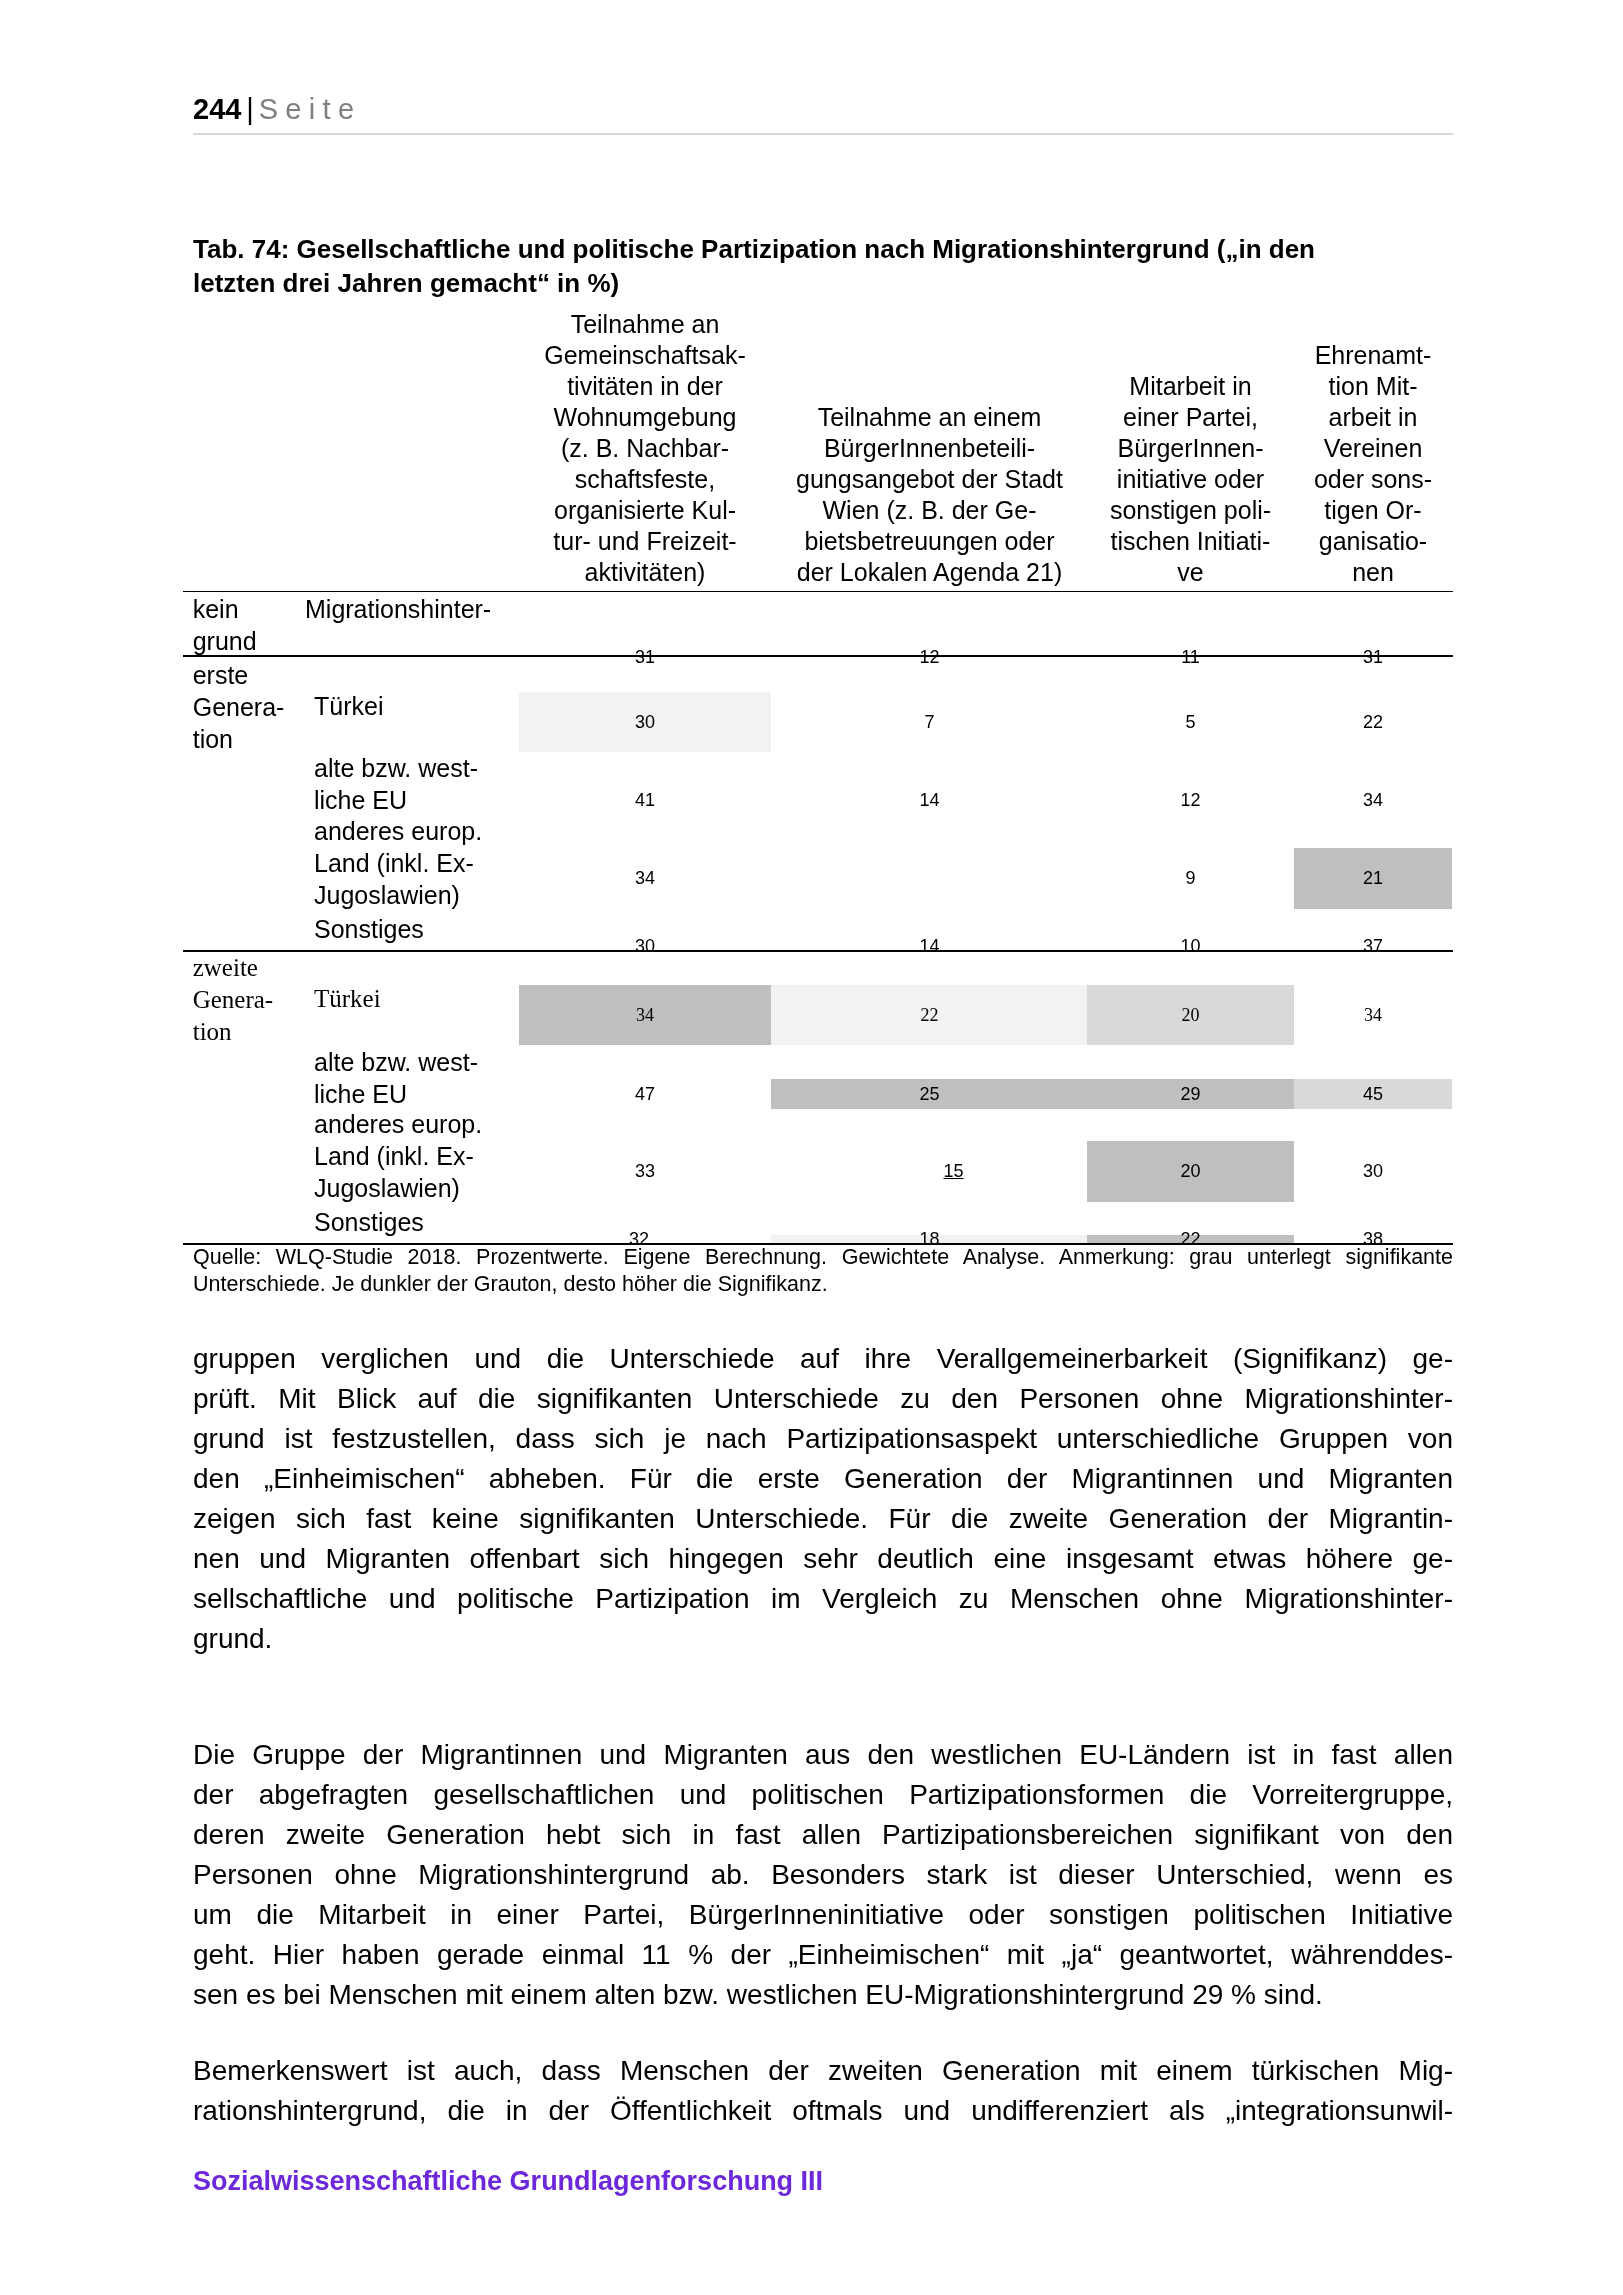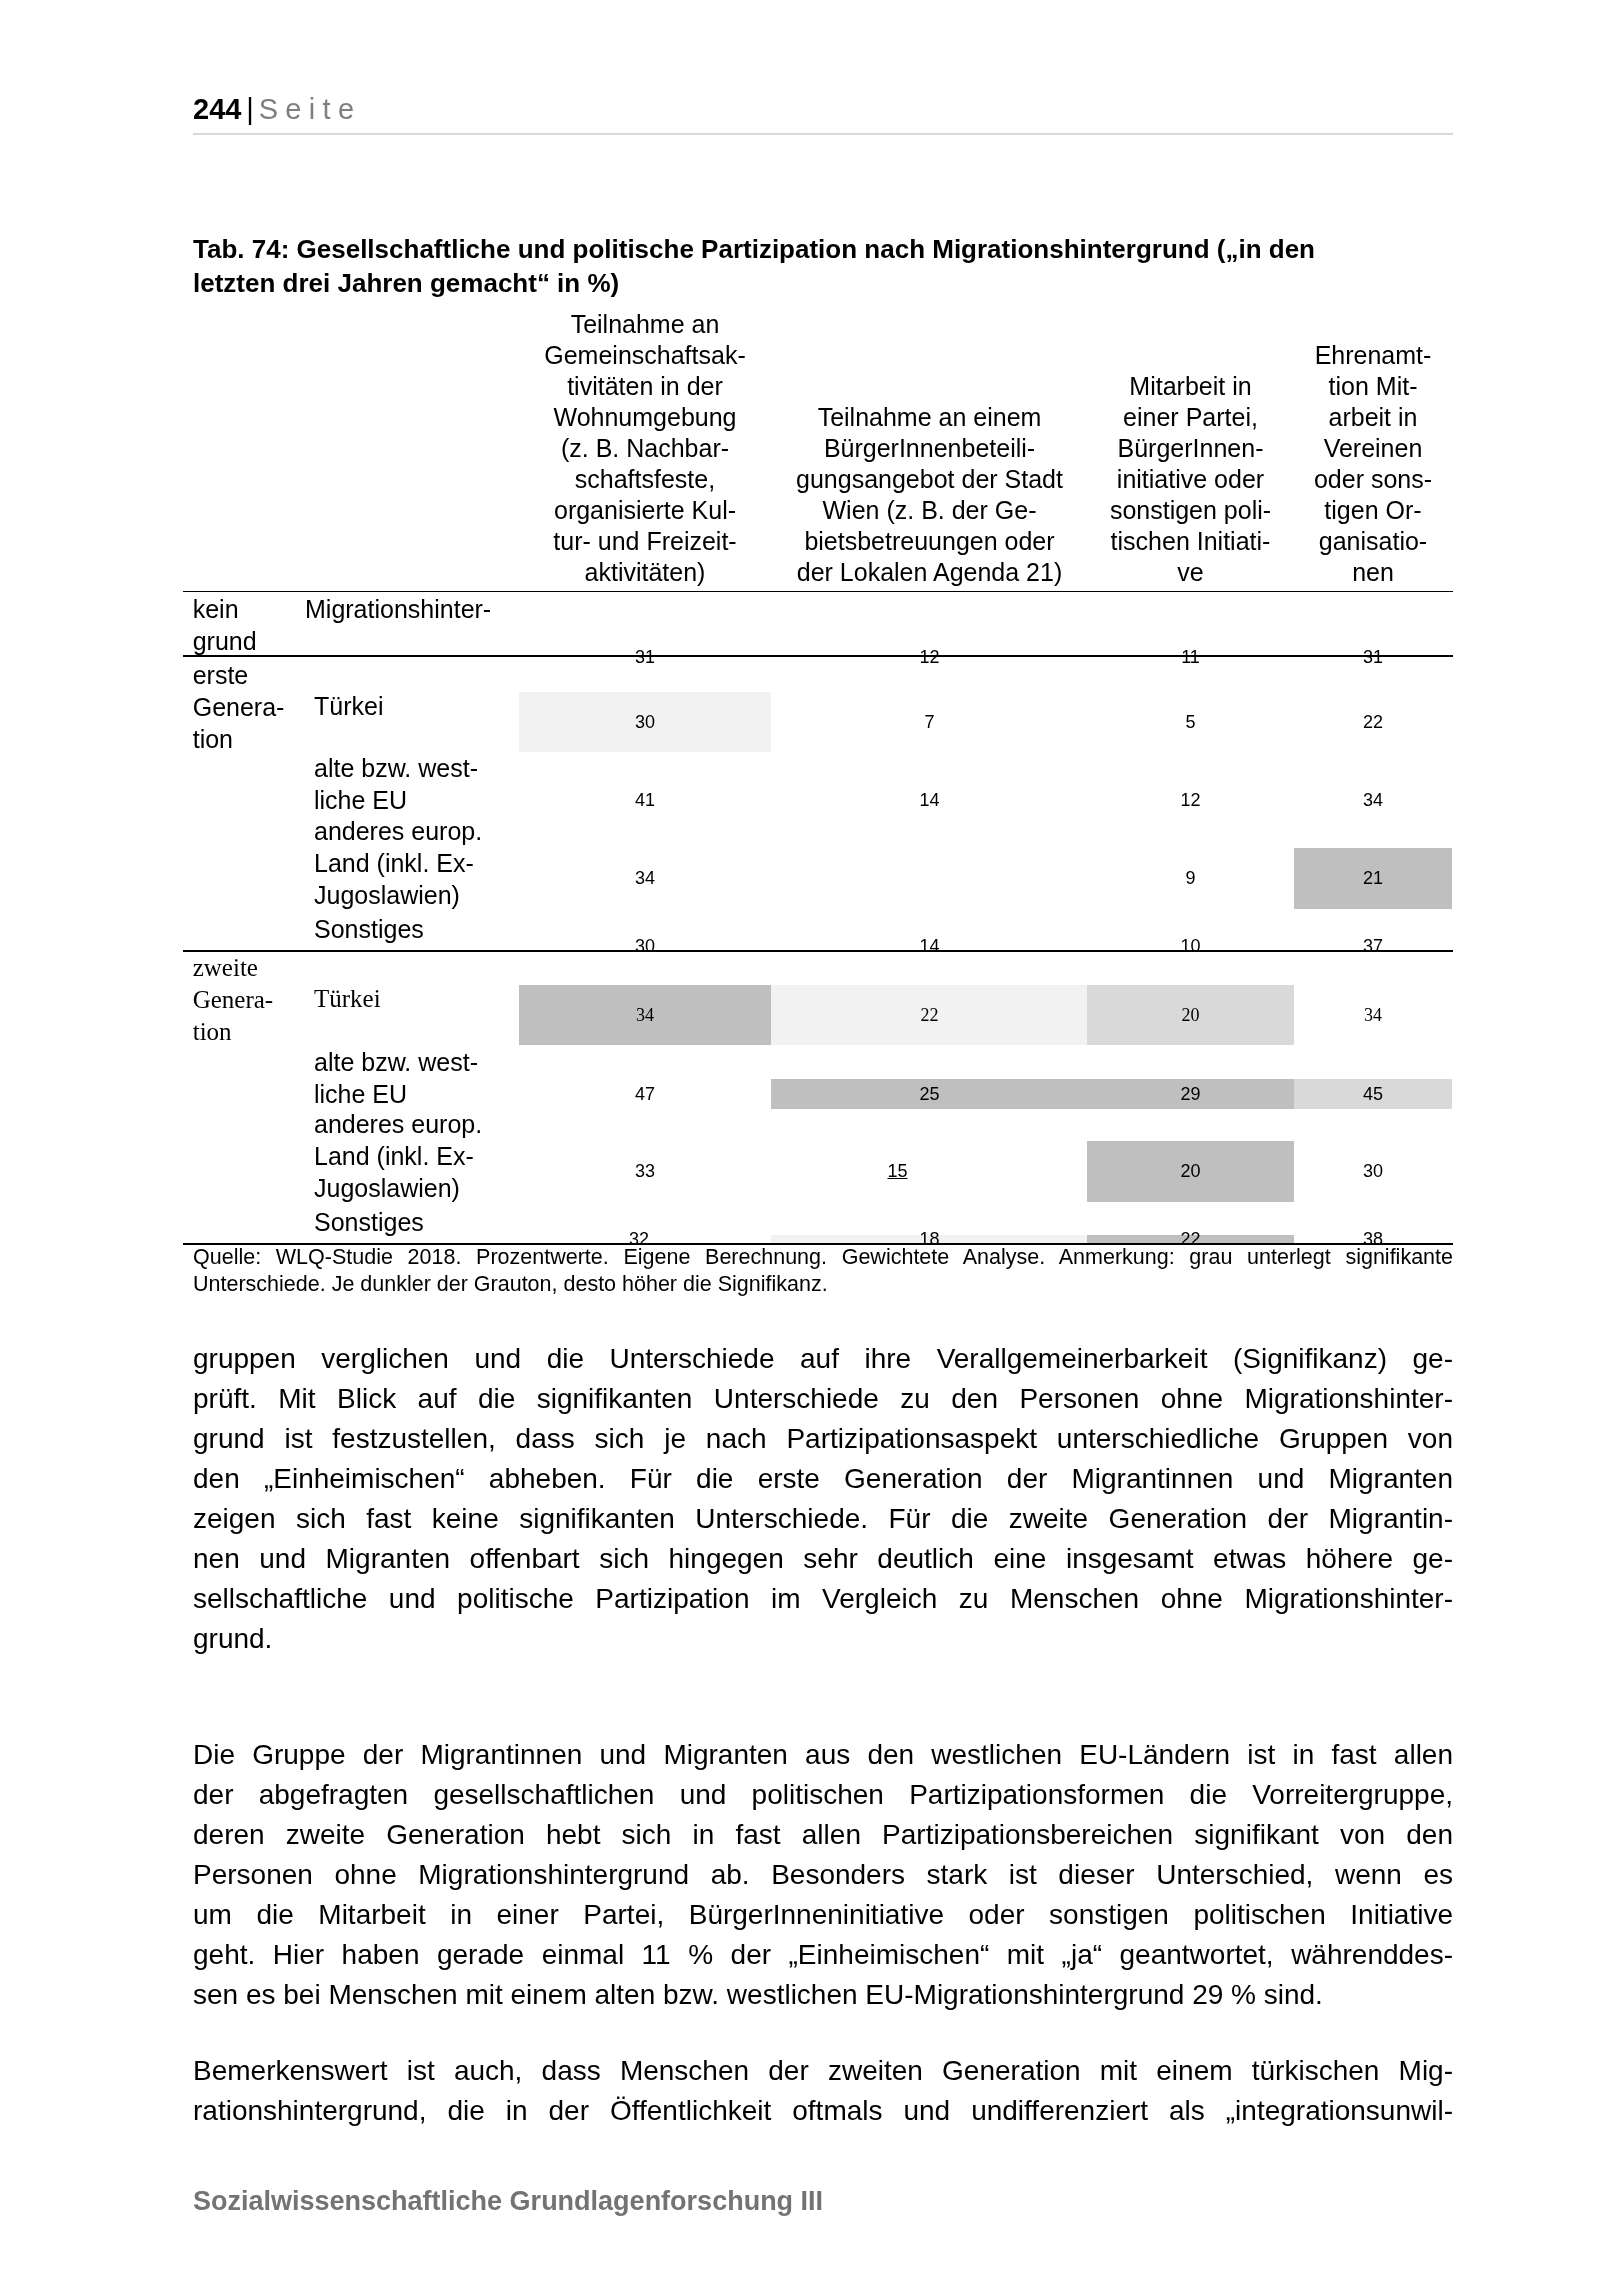--- a/index.html
+++ b/index.html
@@ -46,21 +46,21 @@
       text-align-last: left;
     }
     .para {
       position: absolute; left: 193px; width: 1260px;
       font-size: 28px; line-height: 40px; text-align: justify;
     }
     .para .ln { display: block; text-align: justify; text-align-last: justify; white-space: nowrap; }
     .para .ln.last { text-align-last: left; }
     .page-footer {
       position: absolute; left: 193px; top: 2166px;
-      font-size: 27px; font-weight: bold; color: #737373; margin-top: 20px;
+      font-size: 27px; font-weight: bold; color: #6d28d9;
     }
   </style>
 </head>
 <body>
 
 <div class="page-header">
   <span class="num">244</span><span class="sep">|</span><span class="seite">Seite</span>
 </div>
 
 <div class="table-title">
@@ -199,21 +199,21 @@
     <div class="cell shade-medium" style="left:1111px;width:158px;">45</div>
   </div>
 
   <div class="row" style="top:806px;height:94px;">
     <div class="lbl" style="left:131px;top:0;">
       <div>anderes europ.</div>
       <div>Land (inkl. Ex-</div>
       <div>Jugoslawien)</div>
     </div>
     <div class="cell" style="left:336px;width:252px;">33</div>
-    <div class="cell" style="left:556px;width:317px;text-decoration:underline;">15</div>
+    <div class="cell" style="left:612px;width:317px;text-decoration:underline;">15</div>
     <div class="cell shade-dark" style="left:904px;width:207px;">20</div>
     <div class="cell" style="left:1111px;width:158px;">30</div>
   </div>
 
   <div class="row" style="top:900px;height:41px;">
     <div class="lbl" style="left:131px;top:4px;">
       <div>Sonstiges</div>
     </div>
     <div class="cell" style="left:330px;width:252px;text-align:center;">32</div>
     <div class="cell shade-light" style="left:588px;width:317px;">18</div>

